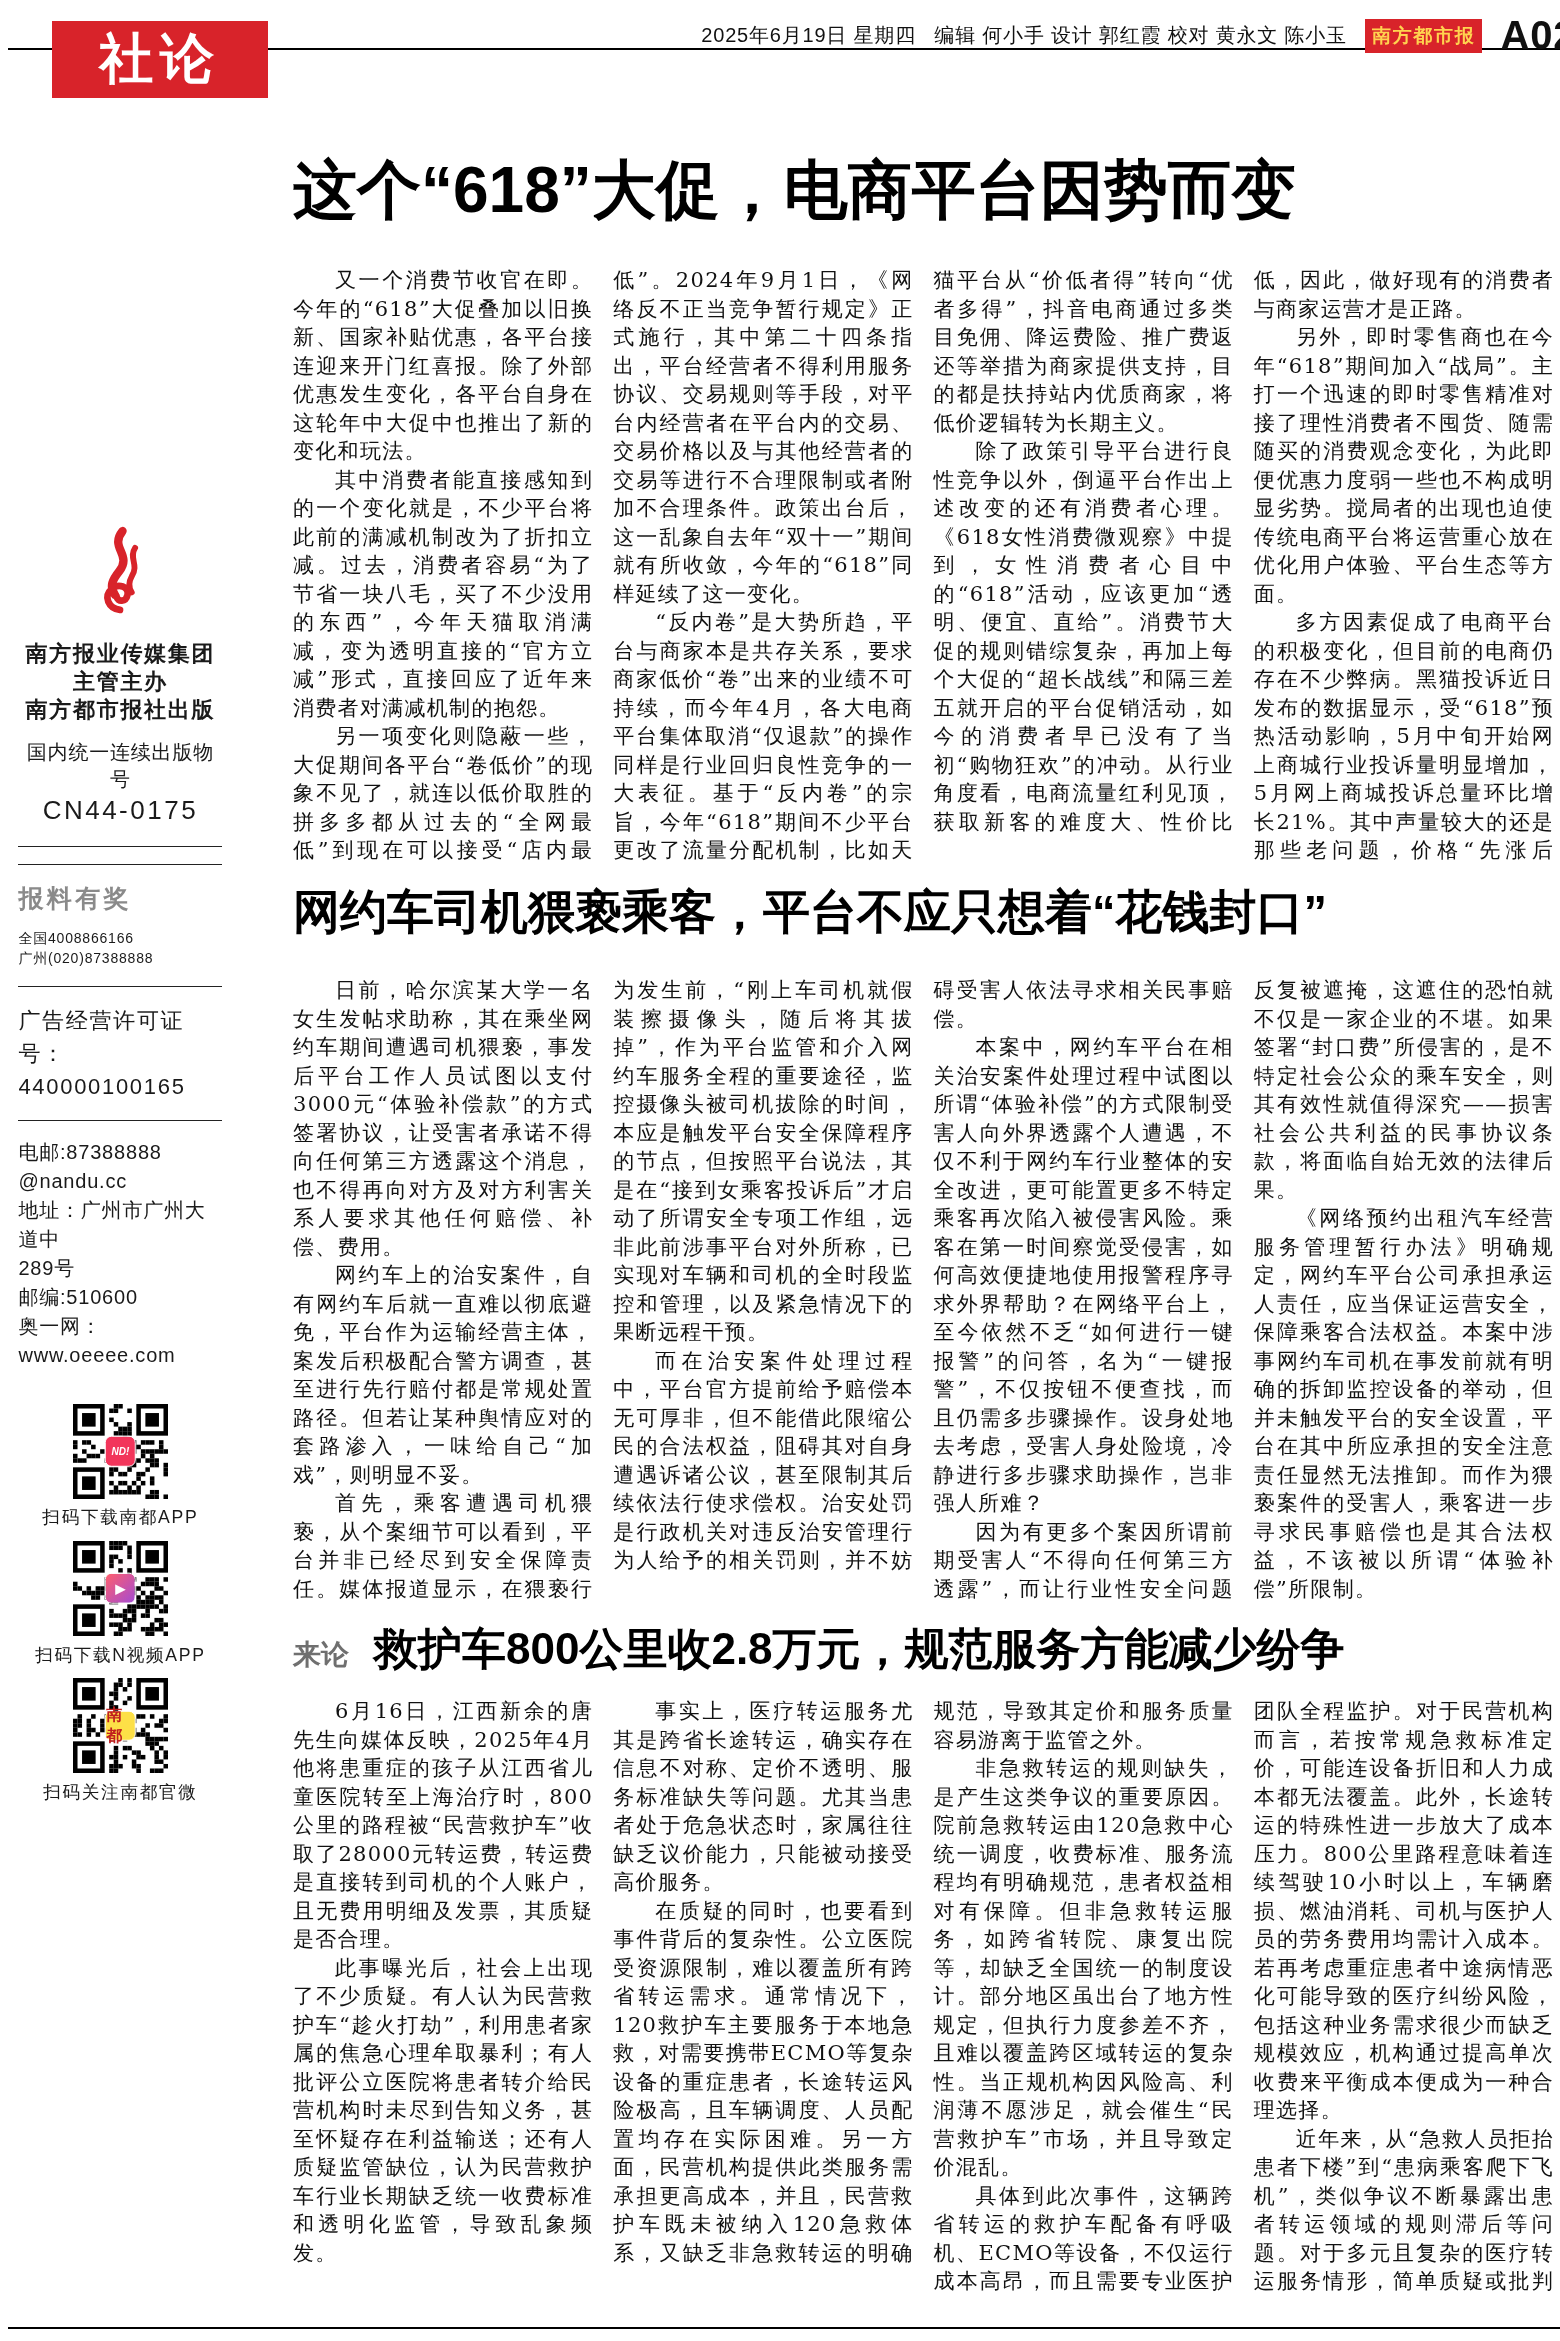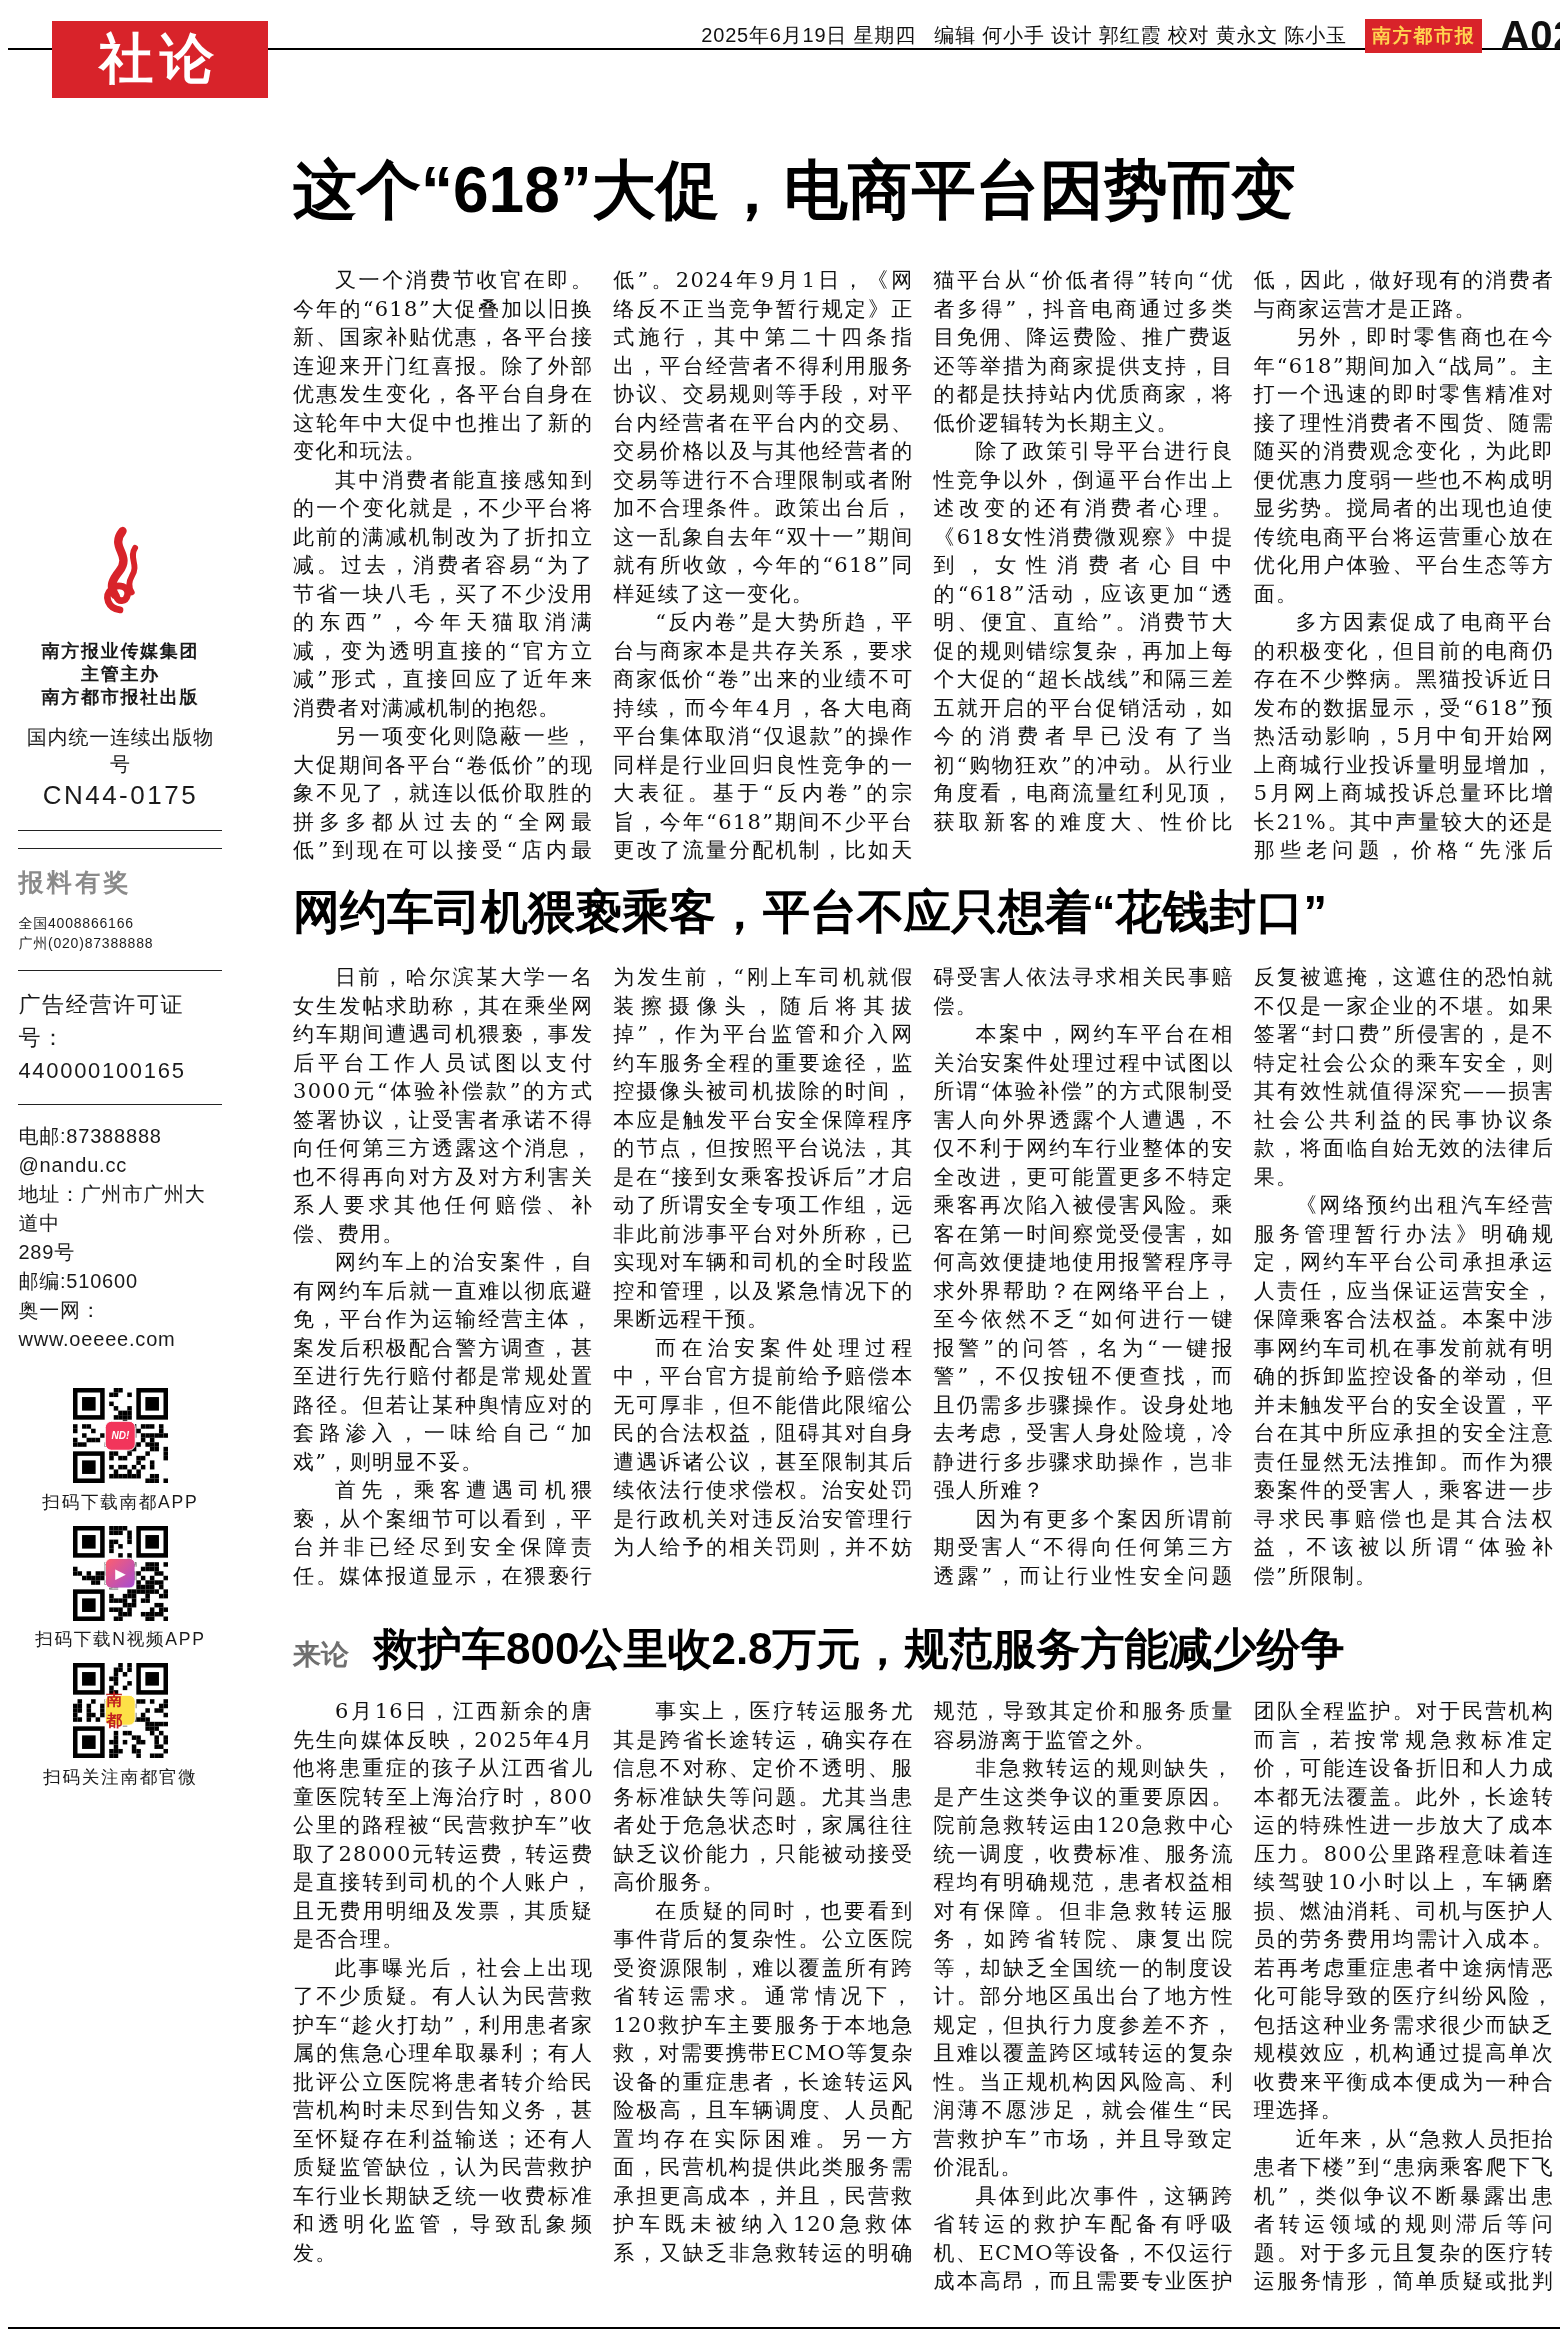--- a/index.html
+++ b/index.html
@@ -14,21 +14,21 @@
   .header-right{position:absolute;right:6.7px;top:13.4px;display:flex;align-items:center;gap:18.4px;
                 font-family:"Liberation Sans",sans-serif;}
   .dateline,.credits{font-size:20px;letter-spacing:0.8px;white-space:nowrap;}
   .masthead{background:#d8232a;color:#ffd34f;font-weight:900;font-size:19px;
             padding:4.2px 6.7px;letter-spacing:1.7px;white-space:nowrap;}
   .pagenum{font-size:40px;font-weight:900;letter-spacing:0.8px;}
   
   .sidebar{position:absolute;left:18.4px;top:526px;width:204px;
            font-family:"Liberation Sans",sans-serif;color:#1a1a1a;}
   .flame{display:block;margin:0 auto 20px auto;}
-  .pub{text-align:center;font-size:18px;line-height:1.28;letter-spacing:1.7px;font-weight:600;}
+  .pub{text-align:center;font-size:22px;line-height:1.28;letter-spacing:1.7px;font-weight:600;}
   .issn{text-align:center;margin-top:15px;font-size:20px;letter-spacing:0.8px;line-height:1.35;}
   .issn-code{font-size:26px;letter-spacing:2.5px;}
   .sdiv{border:none;border-top:1.7px solid #222;margin:17px 0;}
   .editions{font-size:21px;line-height:1.42;letter-spacing:2.1px;}
   .tip-head{color:#8a8a8a;font-weight:700;font-size:25px;letter-spacing:3.4px;margin:3.4px 0 13.4px;}
   .phones div{font-size:14px;line-height:1.45;letter-spacing:0.8px;}
   .adlic div{font-size:22px;line-height:1.5;letter-spacing:1.7px;}
   .contact div{font-size:20px;line-height:1.45;letter-spacing:0.8px;}
   .qrs{margin-top:34px;display:flex;flex-direction:column;align-items:center;gap:11.7px;}
   .qr-item{display:flex;flex-direction:column;align-items:center;}
@@ -41,21 +41,21 @@
   .qr-icon-0{background:#f2355b;color:#fff;font-size:10px;font-style:italic;}
   .qr-icon-1{background:linear-gradient(135deg,#ff5f6d,#a44bd3);color:#fff;font-size:12.6px;}
   .qr-icon-2{background:#fde047;color:#c1201f;font-size:16px;}
   .qr-caption{font-size:17.6px;letter-spacing:1.7px;margin-top:6.7px;}
   
   .article{position:absolute;left:293px;width:1261px;}
   .article h1{font-family:"Liberation Sans",sans-serif;font-weight:900;color:#000;margin:0;}
   .article-1{top:147px;}
   .article-1 h1{font-size:64px;letter-spacing:0;margin-bottom:32px;}
   .article-2{top:881px;}
-  .article-2 h1{font-size:47px;margin-bottom:19px;}
+  .article-2 h1{font-size:47px;margin-bottom:32px;}
   .article-3{top:1620px;}
   .a3-head{display:flex;align-items:baseline;gap:25px;margin-bottom:18.4px;}
   .kicker{color:#6f6f6f;font-size:28px;font-weight:700;font-family:"Liberation Sans",sans-serif;
           flex:0 0 auto;}
   .article-3 h1{font-size:44px;}
   .body-cols{column-count:4;column-gap:20px;column-fill:auto;overflow:hidden;
              font-size:21px;line-height:28.5px;letter-spacing:1.3px;text-align:justify;}
   .article-1 .body-cols{height:622px;}
   .article-2 .body-cols{height:632px;}
   .article-3 .body-cols{height:622px;}

